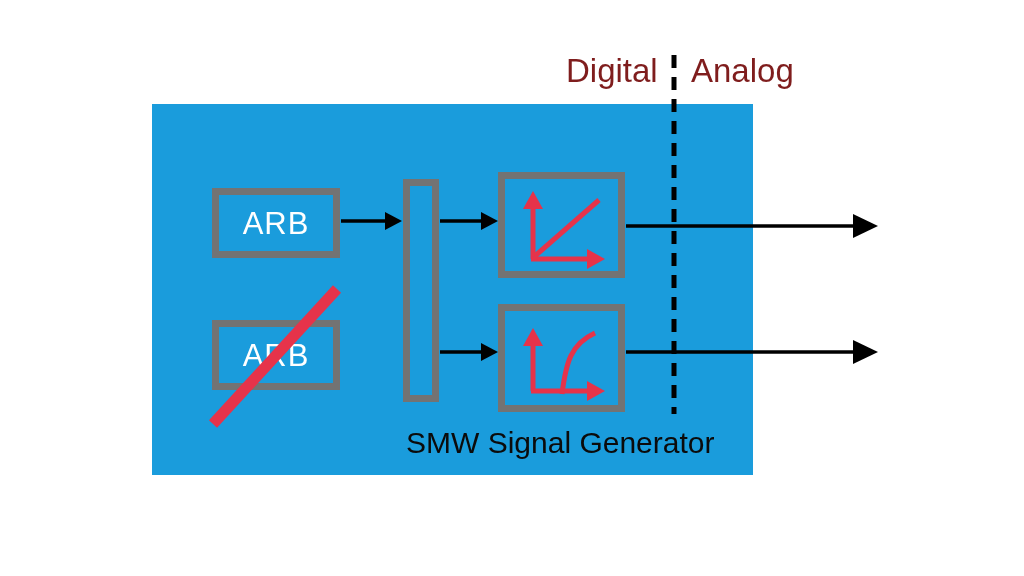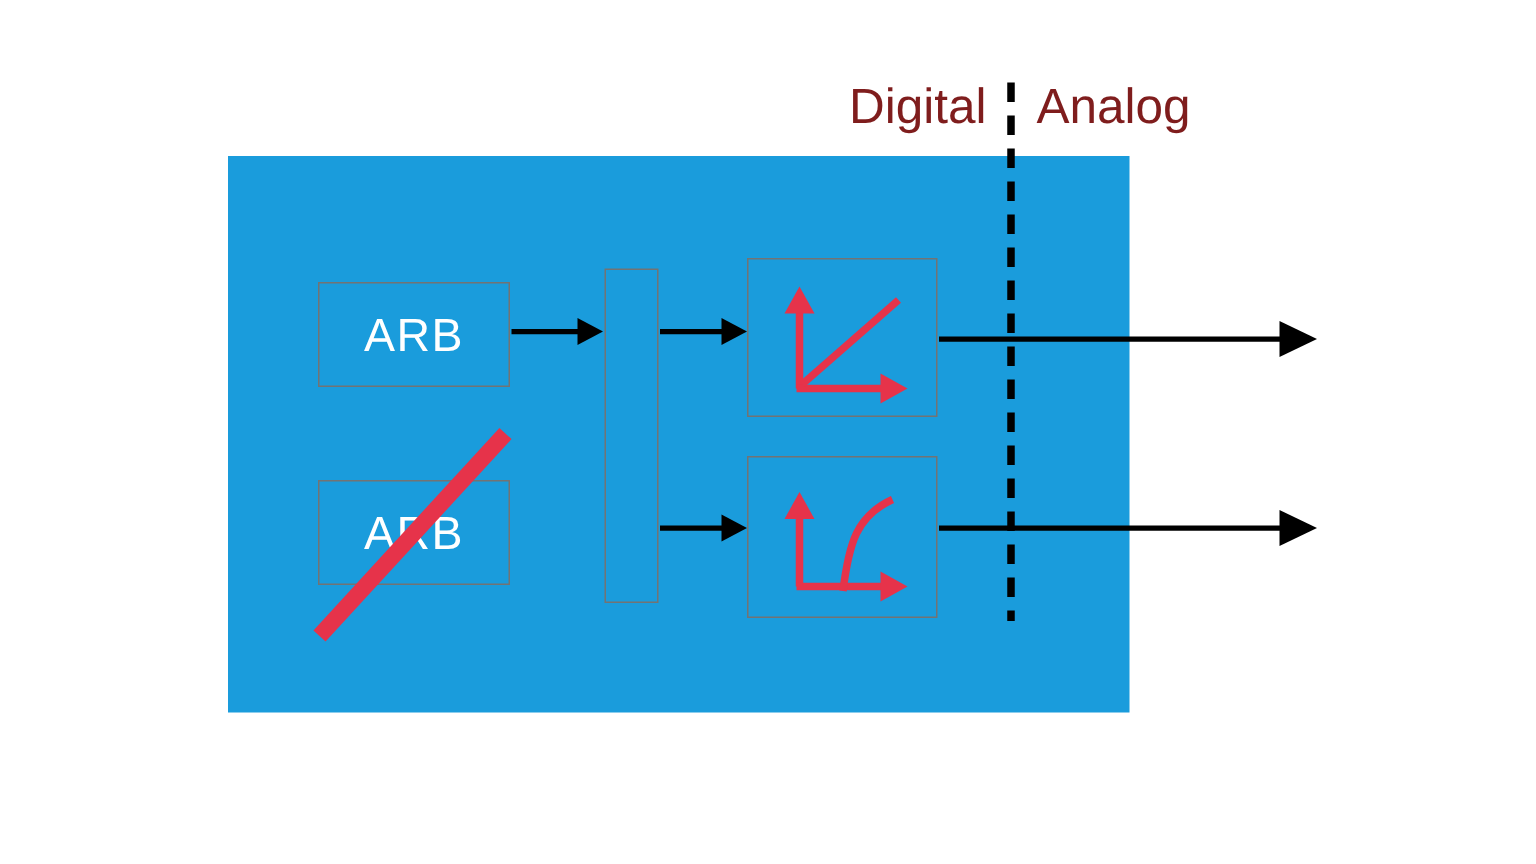--- a/index.html
+++ b/index.html
@@ -18,21 +18,21 @@
   .blue-panel {
     position: absolute;
     left: 152px;
     top: 104px;
     width: 601px;
     height: 371px;
     background: #1a9cdc;
   }
   .block {
     position: absolute;
-    border: 1px solid #737373;
+    border: 7px solid #737373;
     box-sizing: border-box;
     background: transparent;
   }
   .arb-box {
     left: 212px;
     width: 128px;
     height: 70px;
     display: flex;
     align-items: center;
     justify-content: center;
@@ -150,14 +150,15 @@
       <line x1="531" y1="391" x2="590" y2="391" stroke-width="5"></line>
       <polygon points="605,391 587,381 587,401" stroke="none"></polygon>
       <path d="M 562,394 C 566,362 571,344 595,333" stroke-width="5" fill="none"></path>
     </g>
   </svg>
 
   <div class="top-label digital-label">Digital</div>
 
   <div class="top-label analog-label">Analog</div>
 
+  <div class="generator-label">SMW Signal Generator</div>
 
 </div>
 
 </body></html>

